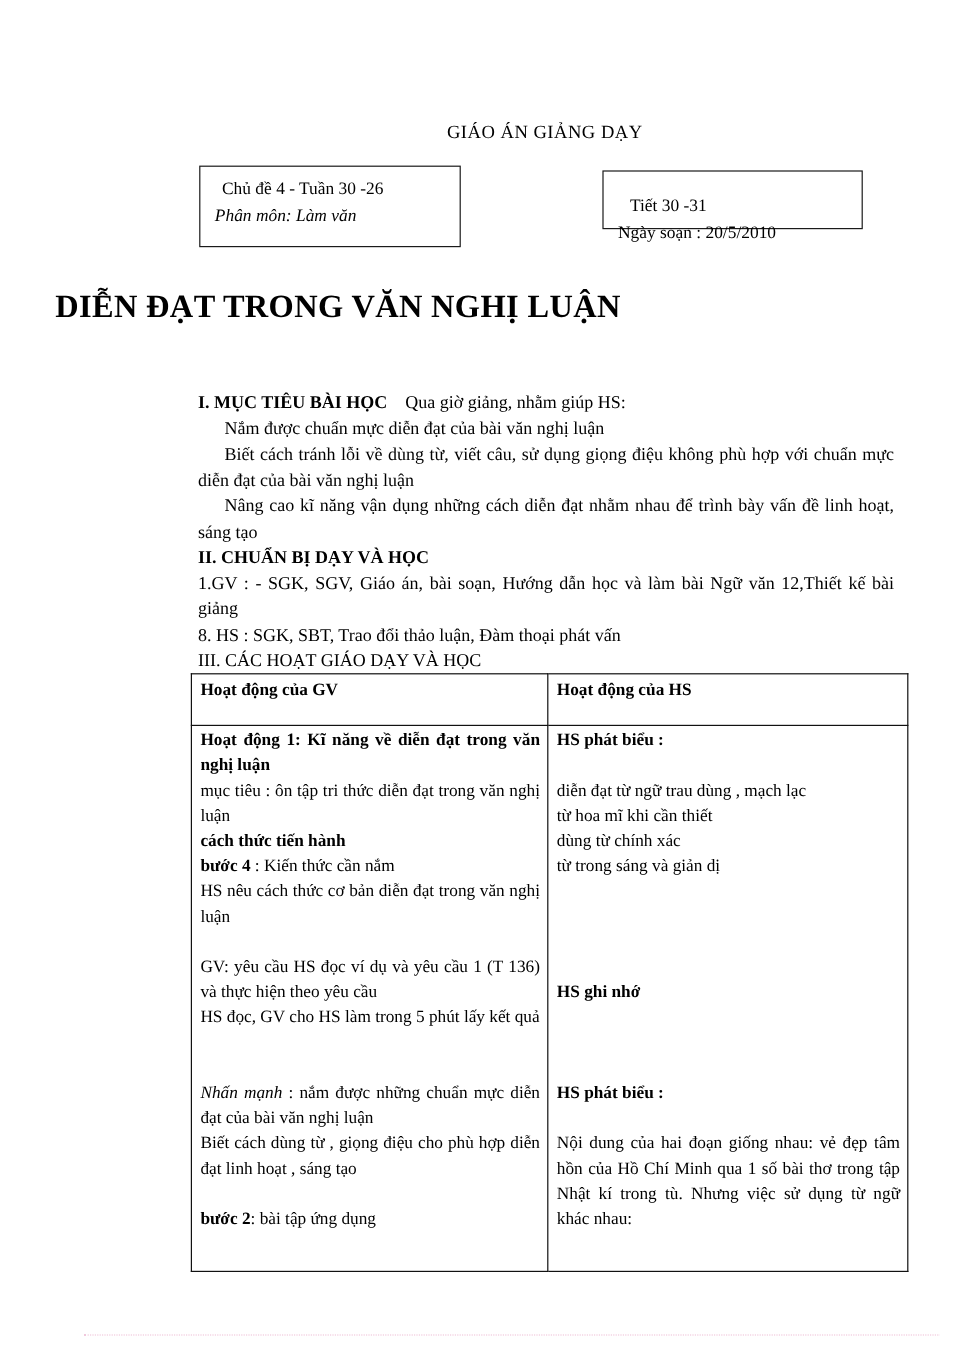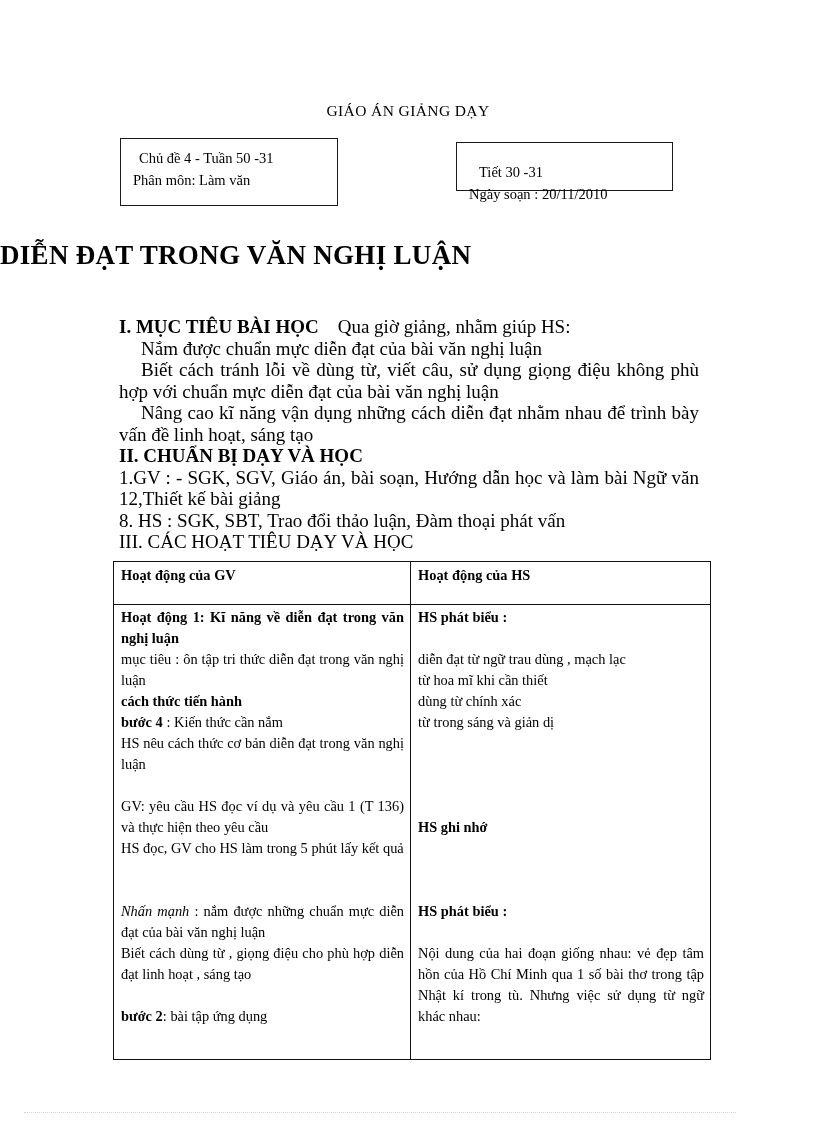--- a/index.html
+++ b/index.html
@@ -10,20 +10,21 @@
   body {
     font-family: "Liberation Serif", "DejaVu Serif", serif;
     color: #000000;
   }
   #page {
     position: relative;
     width: 737px;
     height: 1123px;
     background: #ffffff;
     overflow: hidden;
+    margin-left: 46px;
   }
 
   
   .doc-heading {
     position: absolute;
     left: 0;
     top: 102px;
     width: 816px;
     text-align: center;
     font-size: 15.5px;
@@ -44,21 +45,21 @@
     display: block;
     white-space: nowrap;
   }
   #info-box-left {
     left: 120px;
     top: 138px;
     width: 218px;
     height: 68px;
   }
   #info-box-left .line-1 { padding-left: 18px; }
-  #info-box-left .line-2 { padding-left: 12px; }
+  #info-box-left .line-2 { padding-left: 12px; font-style: italic; }
   #info-box-right {
     left: 456px;
     top: 142px;
     width: 217px;
     height: 49px;
     padding-top: 18px;
   }
   #info-box-right .line-1 { padding-left: 22px; }
   #info-box-right .line-2 { padding-left: 12px; }
 
@@ -72,23 +73,23 @@
     font-size: 27px;
     font-weight: bold;
     letter-spacing: 0.3px;
     white-space: nowrap;
   }
 
   
   #body-text {
     position: absolute;
     left: 119px;
-    top: 316px;
+    top: 326px;
     width: 580px;
-    font-size: 19px;
+    font-size: 15px;
     line-height: 21.5px;
   }
   #body-text p {
     margin: 0;
     text-align: justify;
   }
   #body-text p.indent { text-indent: 22px; }
   .sec-head { font-weight: bold; }
 
   
@@ -136,40 +137,40 @@
   }
 </style>
 </head>
 <body>
 
 <div id="page">
 
   <div class="doc-heading">GIÁO ÁN GIẢNG DẠY</div>
 
   <div class="info-box" id="info-box-left">
-    <span class="line line-1">Chủ đề  4  - Tuần 50 -31</span>
+    <span class="line line-1">Chủ đề  4  - Tuần 30 -26</span>
     <span class="line line-2">Phân môn: Làm  văn</span>
   </div>
 
   <div class="info-box" id="info-box-right">
     <span class="line line-1">Tiết 30 -31</span>
-    <span class="line line-2">Ngày soạn : 20/11/2010</span>
+    <span class="line line-2">Ngày soạn : 20/5/2010</span>
   </div>
 
   <div class="main-title">DIỄN ĐẠT TRONG VĂN NGHỊ LUẬN</div>
 
   <div id="body-text">
     <p><span class="sec-head">I. MỤC TIÊU BÀI HỌC</span><span>&nbsp;&nbsp;&nbsp;&nbsp;</span><span>Qua giờ giảng,  nhằm  giúp  HS:</span></p>
     <p class="indent">Nắm được chuẩn  mực  diễn  đạt của bài văn nghị  luận</p>
     <p class="indent">Biết  cách tránh lỗi  về  dùng từ, viết câu, sử dụng giọng  điệu không  phù hợp  với  chuẩn mực diễn  đạt của bài văn nghị  luận</p>
     <p class="indent">Nâng  cao  kĩ năng  vận  dụng những  cách  diễn  đạt nhằm nhau  để trình  bày vấn  đề linh hoạt, sáng tạo</p>
     <p class="sec-head">II. CHUẨN BỊ DẠY VÀ HỌC</p>
     <p>1.GV : - SGK, SGV, Giáo  án, bài soạn, Hướng  dẫn học và làm  bài Ngữ văn  12,Thiết  kế bài giảng</p>
     <p>8. HS : SGK, SBT,  Trao đổi thảo luận,  Đàm thoại phát vấn</p>
-    <p>III. CÁC HOẠT TIÊU DẠY VÀ HỌC</p>
+    <p>III. CÁC HOẠT GIÁO DẠY VÀ HỌC</p>
   </div>
 
   <table id="activities-table">
     <colgroup>
       <col class="col-gv">
       <col class="col-hs">
     </colgroup>
     <thead>
       <tr>
         <th>Hoạt động của GV</th>

